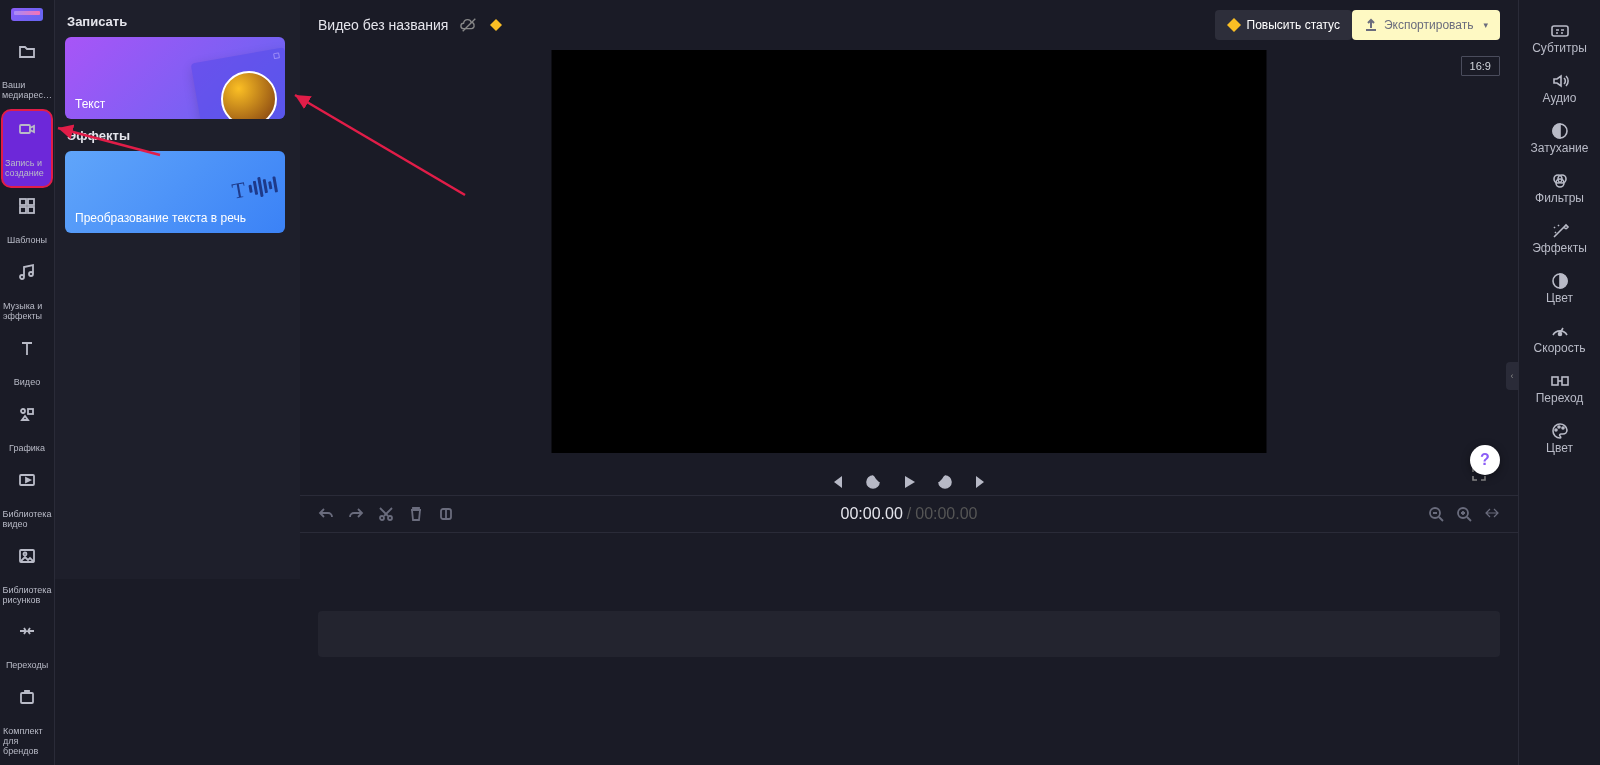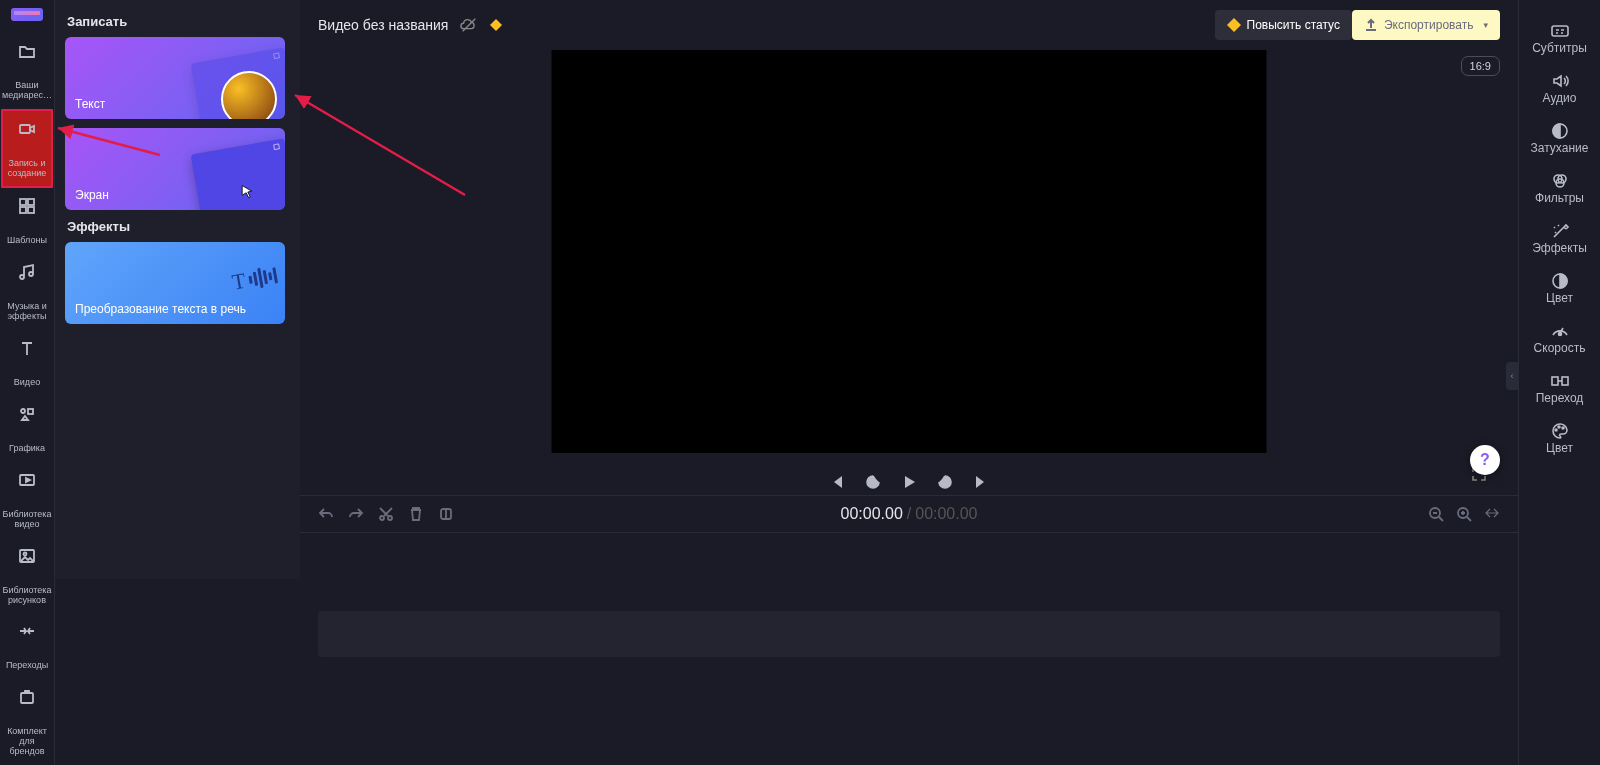--- a/index.html
+++ b/index.html
@@ -4,22 +4,22 @@
 <style>
   *{box-sizing:border-box;margin:0;padding:0;font-family:"Segoe UI",Arial,sans-serif}
   body{background:#1a1b26;color:#e5e5ec;width:1600px;height:765px;overflow:hidden;position:relative}
 
   
   .narrow-sidebar{position:absolute;left:0;top:0;width:55px;height:765px;background:#1a1b26;border-right:1px solid #2a2b38;display:flex;flex-direction:column;align-items:center;padding-top:8px}
   .app-logo{width:32px;height:22px;background:linear-gradient(135deg,#8b5cf6,#6366f1);border-radius:3px;margin-bottom:12px;position:relative}
   .app-logo::before{content:"";position:absolute;left:3px;top:3px;right:3px;height:4px;background:linear-gradient(90deg,#a78bfa,#f472b6);border-radius:1px}
   .nav-item{width:52px;display:flex;flex-direction:column;align-items:center;padding:8px 2px;cursor:pointer;color:#b9bbc7}
   .nav-item svg{width:20px;height:20px;fill:none;stroke:currentColor;stroke-width:1.8}
-  .nav-item span{font-size:9px;line-height:1.1;text-align:center;margin-top:20px;color:#b9bbc7}
-  .nav-item.active{background:#b91c1c;border-radius:1px}
+  .nav-item span{font-size:9px;line-height:1.1;text-align:left;margin-top:20px;color:#b9bbc7}
+  .nav-item.active{background:#6d28d9;border-radius:10px}
   .nav-highlight{border:2px solid #e11d48;border-radius:4px}
 
   
   .records-panel{position:absolute;left:55px;top:0;width:245px;height:579px;background:#1e1f2b;padding:10px 10px;overflow:hidden}
   .records-panel h3{font-size:13px;font-weight:600;margin:4px 2px 8px;color:#e5e5ec}
   .card{width:220px;height:82px;border-radius:6px;background:linear-gradient(135deg,#a855f7 0%,#6366f1 100%);position:relative;margin-bottom:9px;cursor:pointer;overflow:hidden}
   .card.blue{background:linear-gradient(135deg,#60a5fa 0%,#3b82f6 100%)}
   .card .label{position:absolute;left:10px;bottom:8px;font-size:12px;font-weight:500;color:#fff}
   .card-highlight{outline:2px solid #e11d48;outline-offset:0}
   .card .window-mock{position:absolute;right:-6px;top:18px;width:95px;height:70px;background:#4f46e5;border-radius:4px;transform:rotate(-10deg);box-shadow:0 4px 12px rgba(0,0,0,.3)}
@@ -49,21 +49,21 @@
 
   
   .right-sidebar{position:absolute;right:0;top:0;width:82px;height:765px;background:#1a1b26;border-left:1px solid #2a2b38;display:flex;flex-direction:column;align-items:center;padding-top:14px;gap:2px}
   .right-item{width:70px;display:flex;flex-direction:column;align-items:center;padding:7px 2px;cursor:pointer;color:#b9bbc7}
   .right-item svg{width:20px;height:20px;fill:none;stroke:currentColor;stroke-width:1.6}
   .right-item span{font-size:12px;color:#b9bbc7}
   .right-collapse{position:absolute;right:82px;top:362px;width:12px;height:28px;background:#2a2b38;border-radius:4px 0 0 4px;display:flex;align-items:center;justify-content:center;cursor:pointer;font-size:9px;color:#888}
 
   
   .preview-area{position:absolute;left:300px;right:82px;top:50px;height:445px;background:#1a1b26}
-  .aspect-badge{position:absolute;right:18px;top:6px;border:1px solid #4a4c5c;border-radius:7px;padding:3px 8px;font-size:11px;color:#d1d5db}
+  .aspect-badge{position:absolute;right:18px;top:6px;border:1px solid #4a4c5c;border-radius:1px;padding:3px 8px;font-size:11px;color:#d1d5db}
   .canvas{position:absolute;left:50%;top:0;transform:translateX(-50%);width:715px;height:403px;background:#000}
   .play-controls{position:absolute;left:50%;bottom:4px;transform:translateX(-50%);display:flex;gap:18px;align-items:center}
   .play-controls .ctrl{width:18px;height:18px;color:#b7b9c6;cursor:pointer}
   .play-controls .ctrl svg{width:18px;height:18px;fill:currentColor}
   .fullscreen-ctrl{position:absolute;right:30px;bottom:12px;width:18px;height:18px;color:#888;cursor:pointer}
 
   
   .timeline-bar{position:absolute;left:300px;right:82px;top:495px;height:38px;border-top:1px solid #2a2b38;border-bottom:1px solid #2a2b38;display:flex;align-items:center;padding:0 18px;color:#6a6c7d}
   .tl-group{display:flex;gap:14px}
   .tl-icon{width:16px;height:16px;cursor:pointer}
@@ -165,27 +165,20 @@
 <div class="records-panel">
   <h3>Записать</h3>
 
 
   <div class="card">
     <div class="window-mock" style="opacity:.5"></div>
     <div class="avatar" style="width:56px;height:56px;bottom:-8px"></div>
     <div class="label">Текст</div>
   </div>
 
-  <div class="card">
-    <div class="window-mock"></div>
-    <svg class="cursor-mock" viewBox="0 0 20 20">
-        <path d="M4 2l12 7-5 1 3 6-2 1-3-6-5 3z" fill="#fff" stroke="#000" stroke-width="1"></path>
-      </svg>
-    <div class="label">Экран</div>
-  </div>
 
   <h3>Эффекты</h3>
 
   <div class="card blue">
     <div class="tts-mock">
       <span class="t">T</span>
       <span class="bars">
           <span style="height:8px"></span>
           <span style="height:14px"></span>
           <span style="height:20px"></span>

